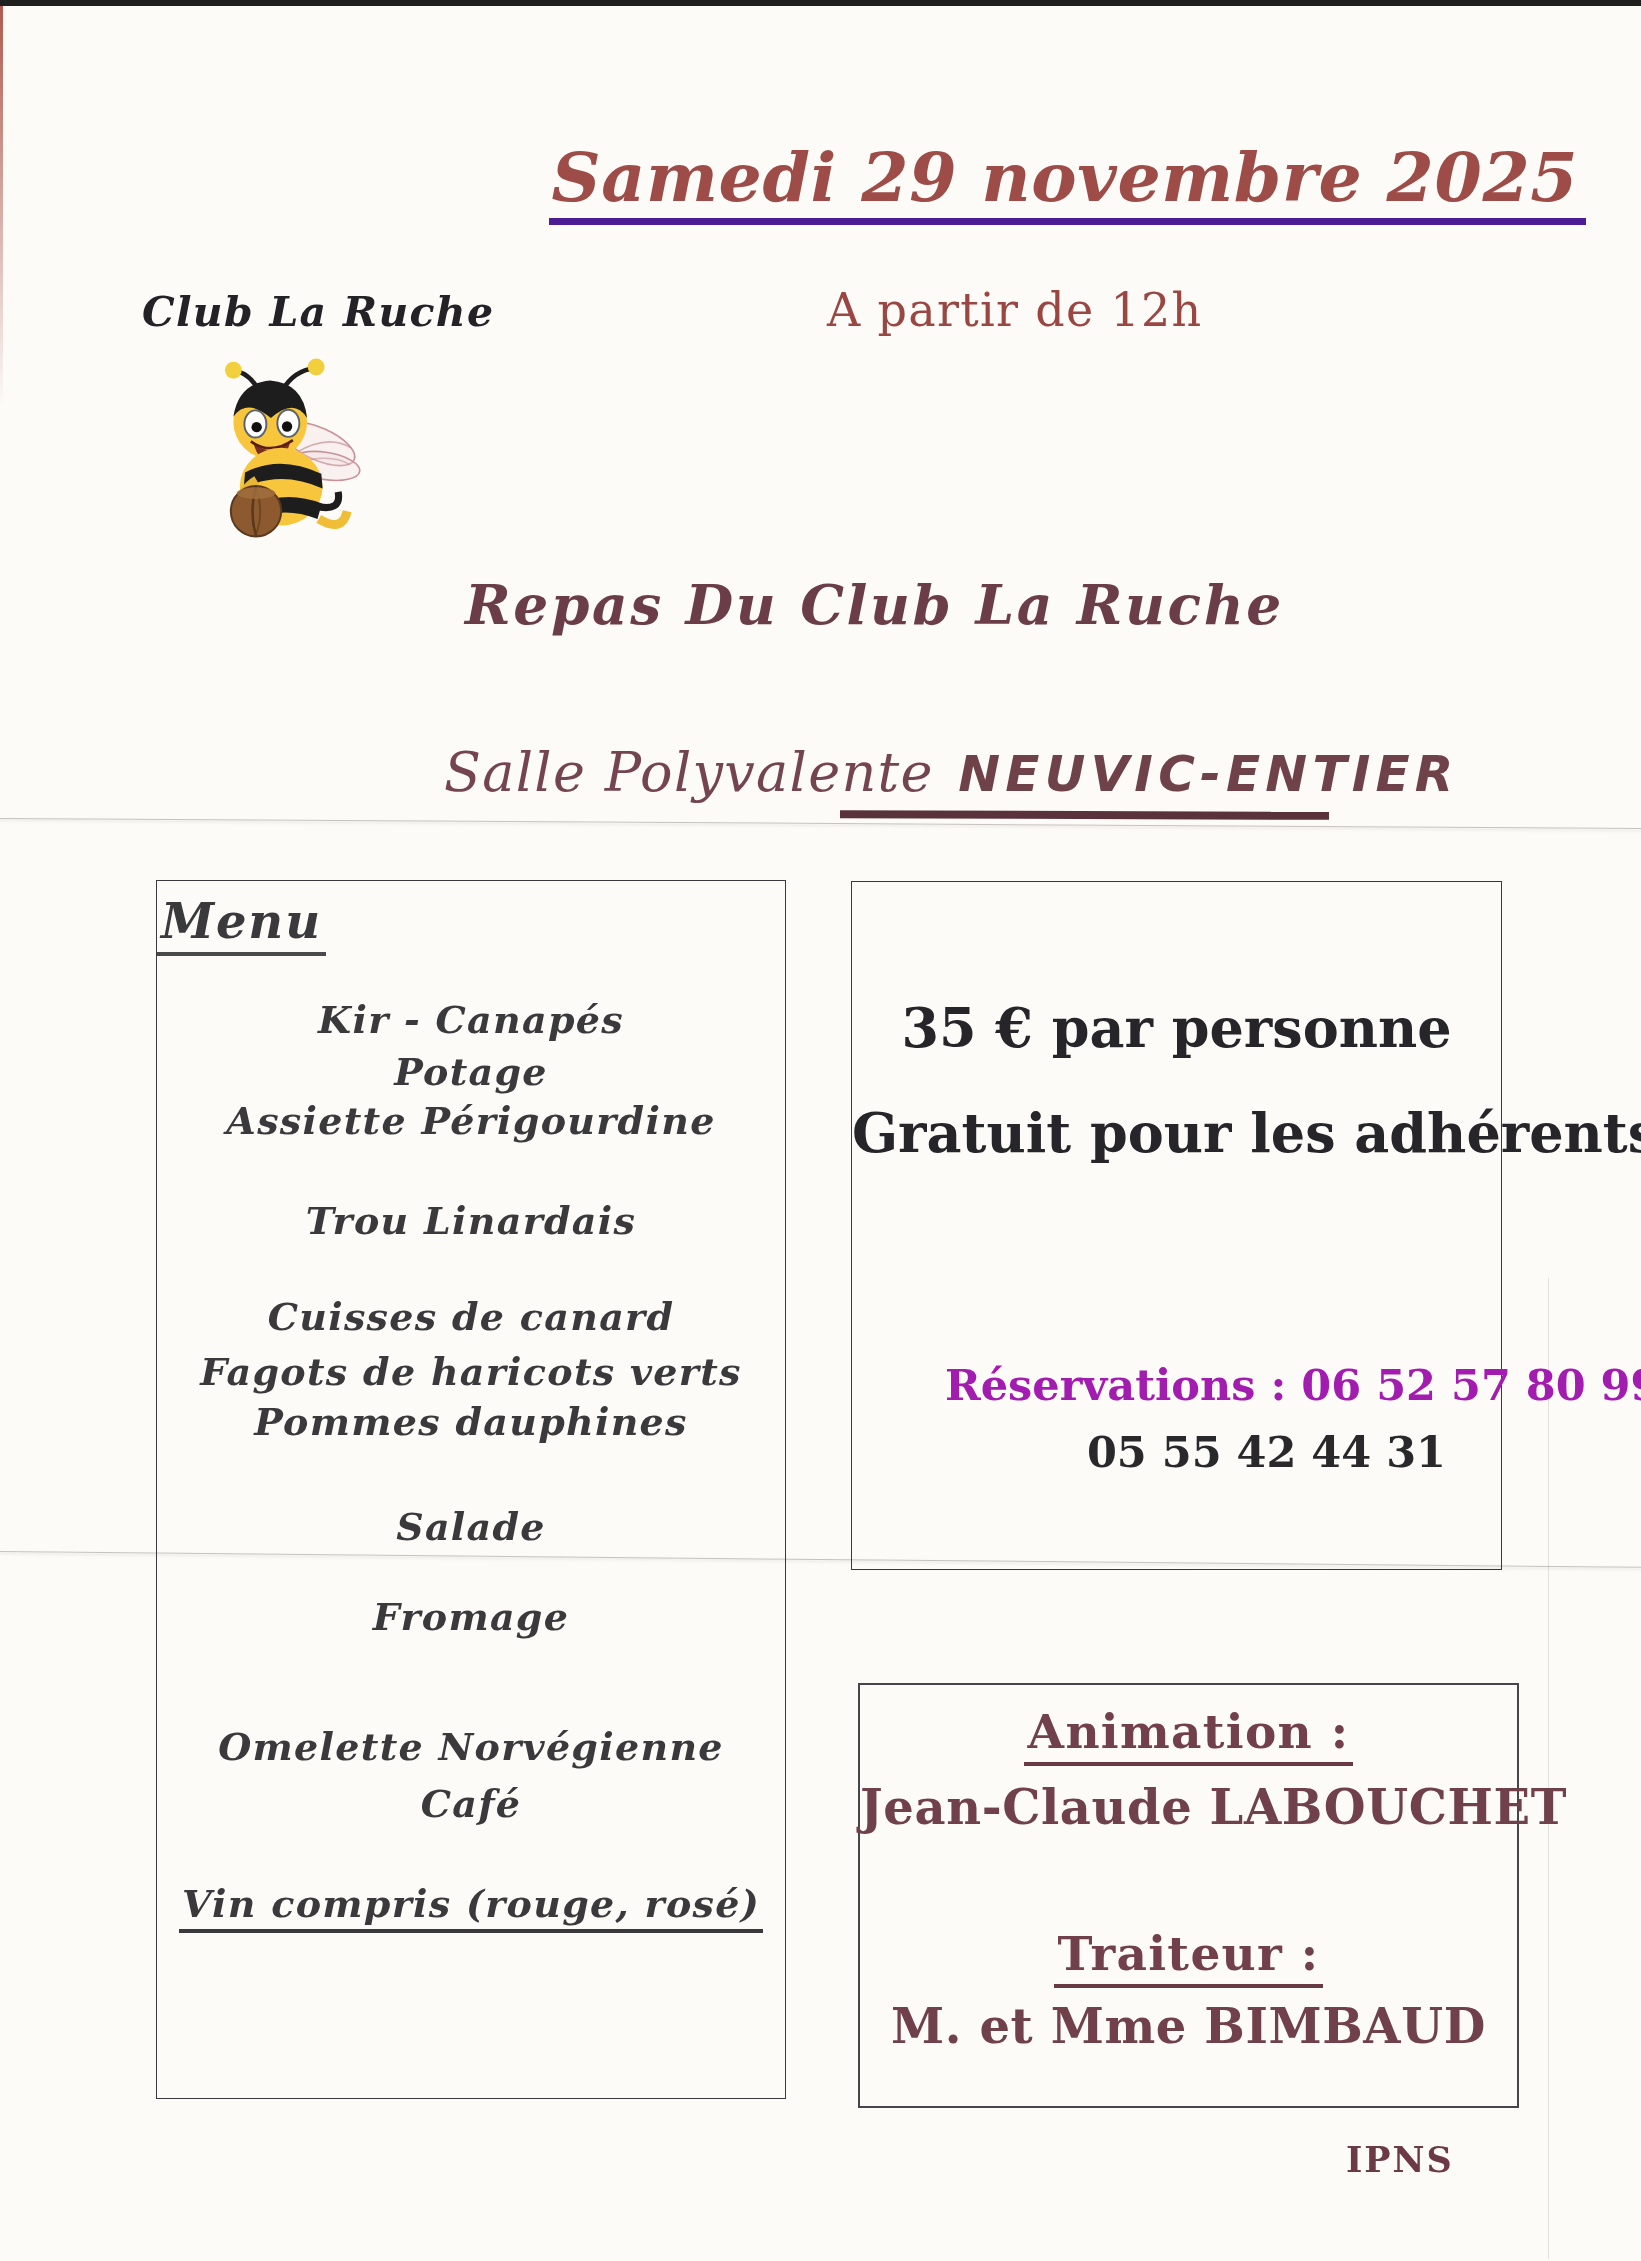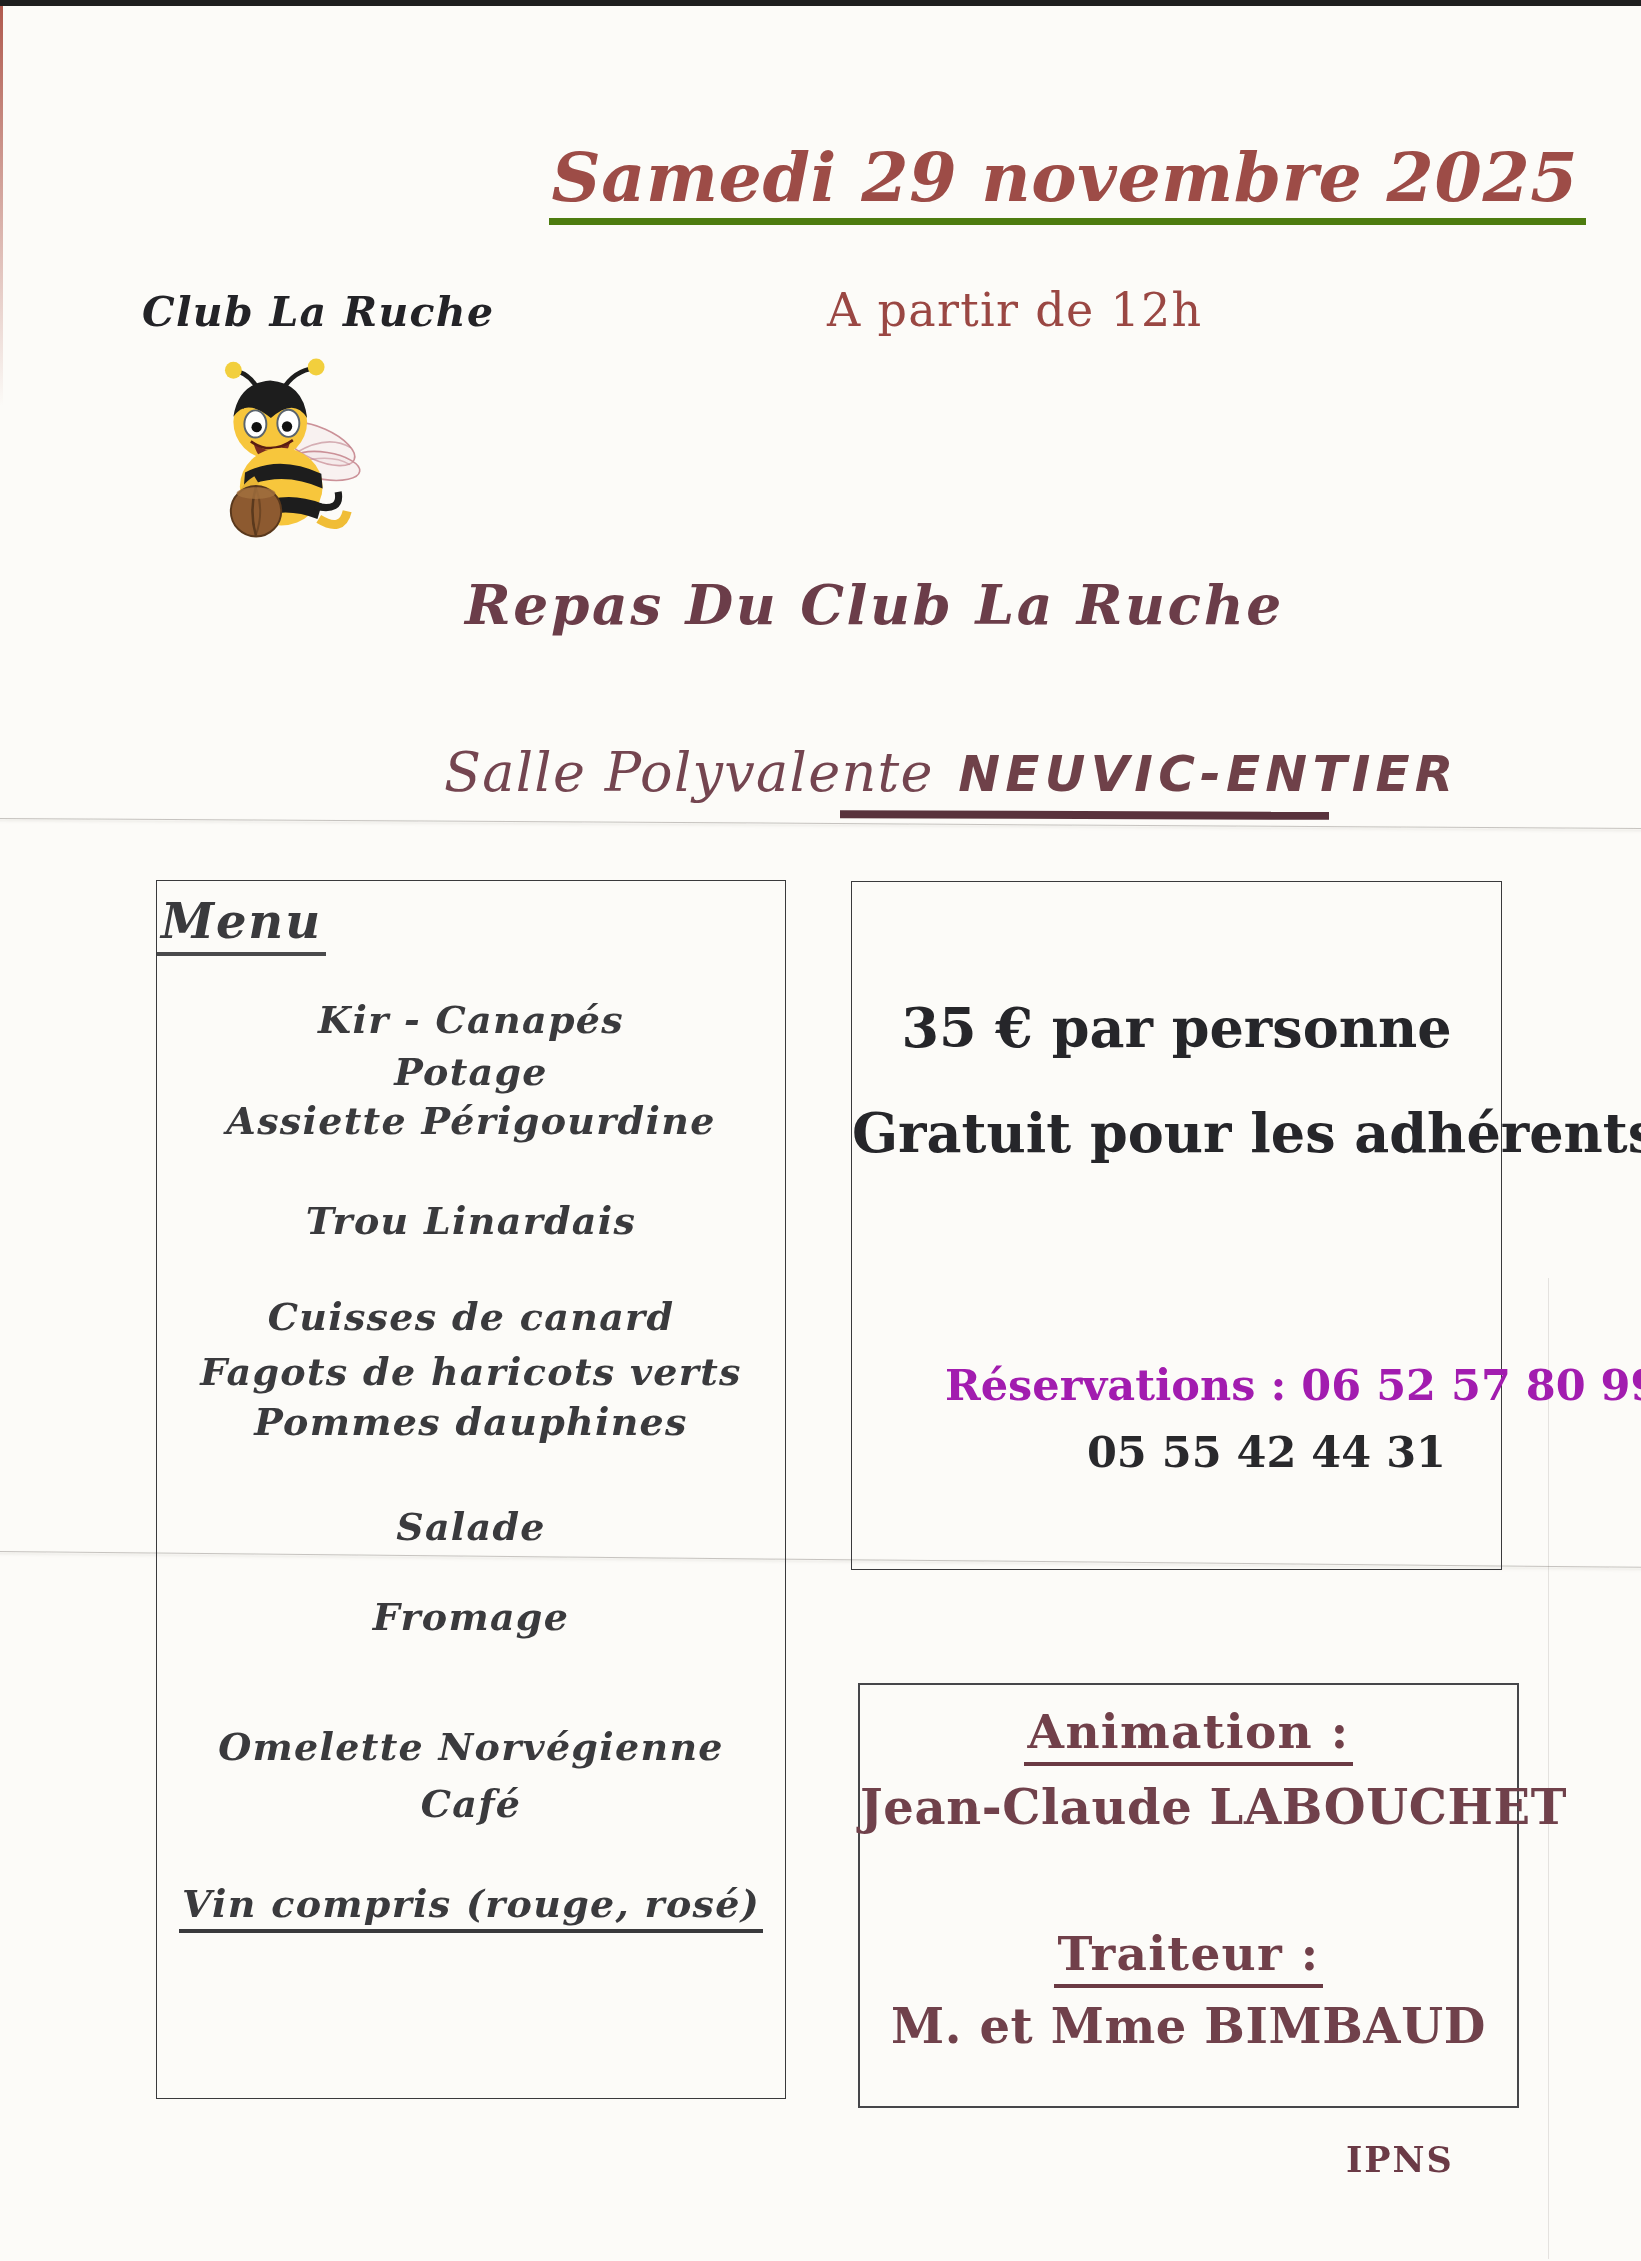--- a/index.html
+++ b/index.html
@@ -18,21 +18,21 @@
     background:rgba(110,105,100,.38);box-shadow:0 1.9px 2.6px rgba(140,135,128,.25);}
   .fold-1{top:823px;transform:rotate(.35deg);}
   .fold-2{top:1559px;transform:rotate(.55deg);}
   .scan-right-line{position:absolute;left:1548px;top:1278px;width:1.3px;height:981px;
     background:rgba(120,115,110,.18);}
   
   .date-title{
     position:absolute;left:549px;top:143px;
     font-size:68px;font-weight:bold;font-style:italic;
     color:#9d4c47;line-height:1.0;letter-spacing:0.6px;
-    display:inline-block;border-bottom:7px solid #4d7c0f;padding:0 7.7px 6.5px 2.6px;
+    display:inline-block;border-bottom:7px solid #4c1d95;padding:0 7.7px 6.5px 2.6px;
   }
   .club-name{
     position:absolute;left:142px;top:288px;
     font-size:41px;font-weight:bold;font-style:italic;color:#232327;letter-spacing:1.3px;
   }
   .start-time{
     position:absolute;left:827px;top:283px;
     font-size:46px;color:#9a4743;letter-spacing:1.3px;
   }
   .event-title{

